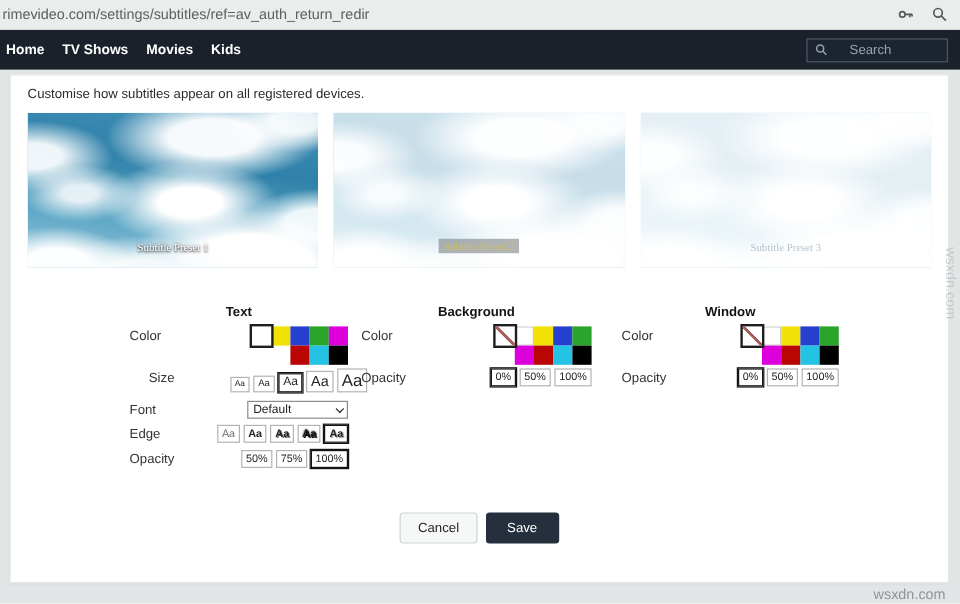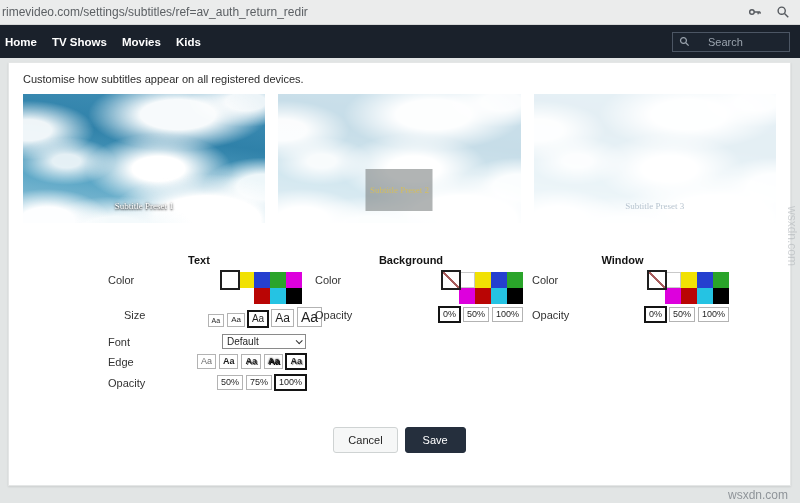--- a/index.html
+++ b/index.html
@@ -54,31 +54,31 @@
       linear-gradient(188deg, #4391b8 0%, #2f81a9 35%, #5ea8c7 70%, #9cc8db 100%);
   }
   .preview .veil{ position:absolute; inset:0; z-index:1; }
   .p2 .veil{ background:rgba(255,255,255,.73); }
   .p3 .veil{ background:rgba(255,255,255,.87); }
   .caption{
     position:absolute; bottom:12px; left:50%; transform:translateX(-50%);
     font-size:9px; white-space:nowrap; z-index:2;font-family:Liberation Serif, serif;
   }
   .p1 .caption{ color:#ffffff; text-shadow:0 1px 2px rgba(0,0,0,.85), 0 0 3px rgba(0,0,0,.5); }
-  .p2 .caption{ color:#d2bd62; background:rgba(125,130,130,.60); padding:16px 4px; }
+  .p2 .caption{ color:#d2bd62; background:rgba(125,130,130,.60); padding:1px 4px; }
   .p3 .caption{ color:#b7c4cf; }
   
   .controls{ display:flex; margin:31px 0 0 99px; align-items:flex-start; }
   .sec-head{ text-align:center; font-size:11px; font-weight:bold; color:#141414; margin-bottom:6px; }
-  .row{ display:flex; align-items:flex-start;gap:16px; }
+  .row{ display:flex; align-items:flex-start; }
   .row-label{ font-size:11px; color:#333; flex:none; padding-top:2px; }
   .sec-text{ width:182px; }
   .sec-text .row-label{ width:98px; }
   .sec-text .ctrl{ width:84px; display:flex; justify-content:flex-end; }
-  .sec-bg{ width:192px; margin-left:25px; }
+  .sec-bg{ width:192px; margin-left:11px; }
   .sec-bg .row-label{ width:112px; }
   .sec-bg .ctrl, .sec-win .ctrl{ width:80px; display:flex; justify-content:flex-end; }
   .sec-win{ width:181px; margin-left:25px; }
   .sec-win .row-label{ width:101px; }
   
   .swatches{ display:grid; grid-template-columns:repeat(5,16px); grid-auto-rows:16px; }
   .sw{ width:16px; height:16px; position:relative; cursor:pointer; }
   .sw.white{ box-shadow:inset 0 0 0 1px #c9c9c9; }
   .sw.none{
     background:#fff;

